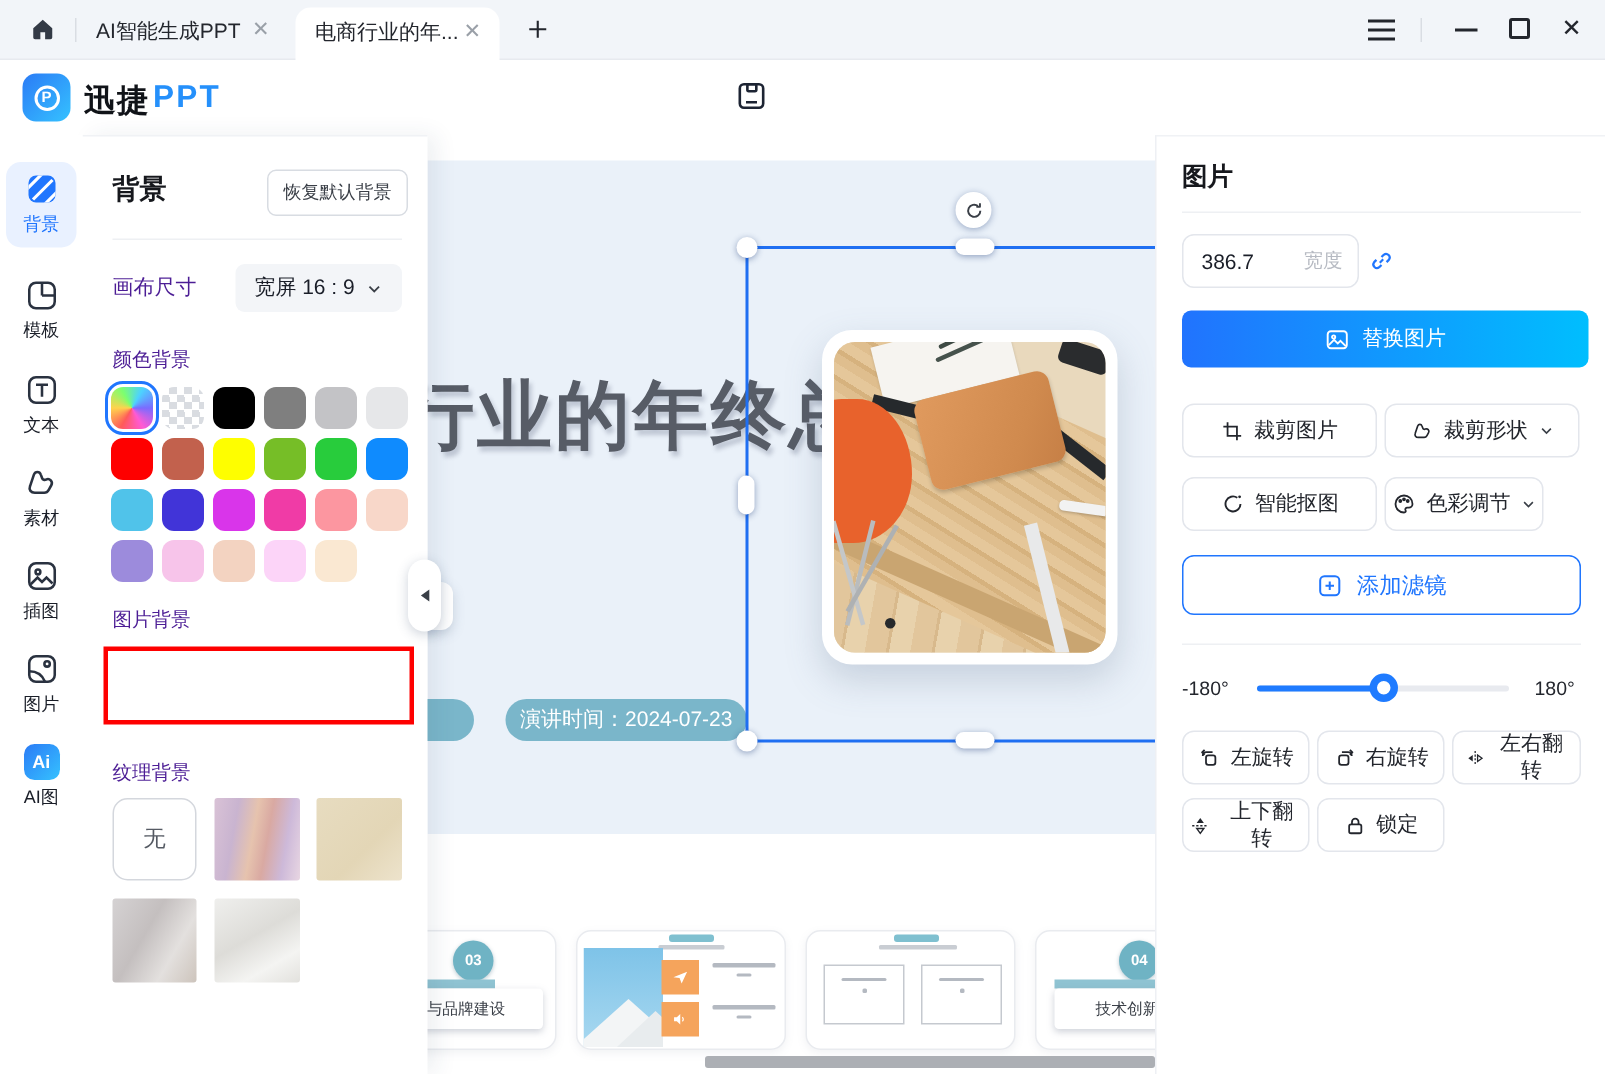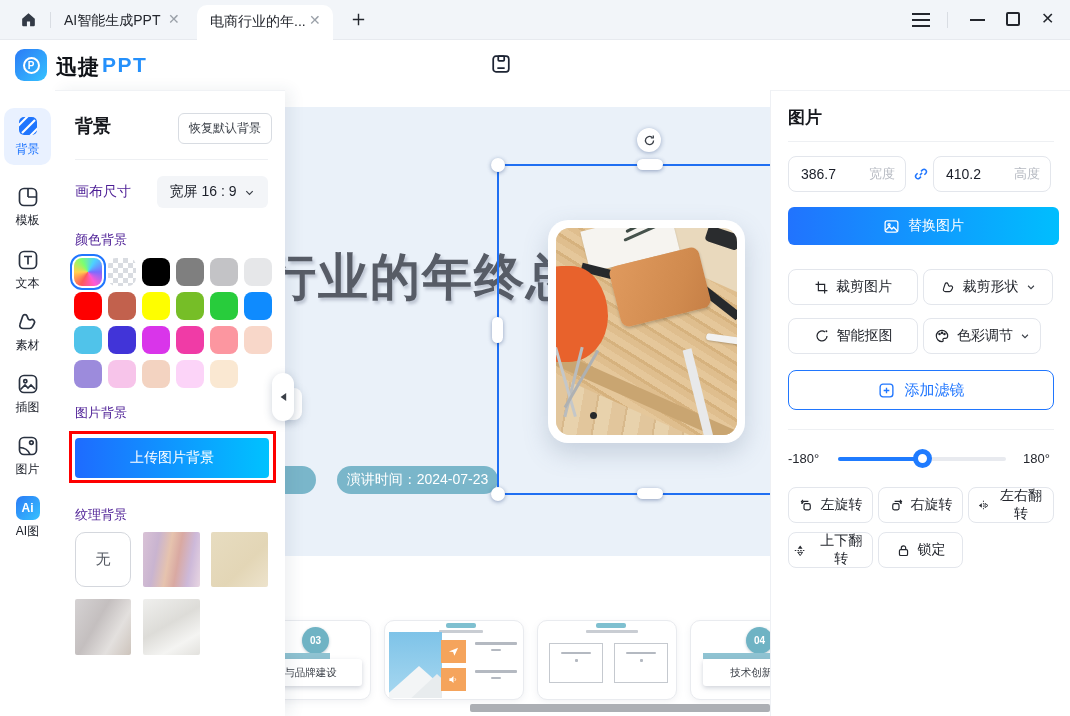--- a/index.html
+++ b/index.html
@@ -304,21 +304,20 @@
     <div class="sw" style="left: 121px; top: 235px; background: rgb(240, 59, 166);"></div>
     <div class="sw" style="left: 155px; top: 235px; background: rgb(252, 150, 160);"></div>
     <div class="sw" style="left: 189px; top: 235px; background: rgb(248, 215, 201);"></div>
     <div class="sw" style="left: 19px; top: 269px; background: rgb(156, 139, 220);"></div>
     <div class="sw" style="left: 53px; top: 269px; background: rgb(247, 196, 234);"></div>
     <div class="sw" style="left: 87px; top: 269px; background: rgb(243, 211, 193);"></div>
     <div class="sw" style="left: 121px; top: 269px; background: rgb(252, 212, 248);"></div>
     <div class="sw" style="left: 155px; top: 269px; background: rgb(250, 232, 210);"></div>
 
     <div class="abs sec-label" style="left:20px;top:313px;">图片背景</div>
-    <button class="abs upload-btn" style="left:20px;top:347px;width:194px;height:40px;">上传图片背景</button>
 
     <div class="abs sec-label" style="left:20px;top:415px;">纹理背景</div>
     <div class="tex tex-none" style="left:20px;top:441px;width:56px;height:55px;">无</div>
     <div class="tex tex-marblepink" style="left:88px;top:441px;width:57px;height:55px;border-radius:2px;"></div>
     <div class="tex tex-beige" style="left:156px;top:441px;width:57px;height:55px;border-radius:2px;"></div>
     <div class="tex tex-marblegray" style="left:20px;top:508px;width:56px;height:56px;border-radius:2px;"></div>
     <div class="tex tex-marblewhite" style="left:88px;top:508px;width:57px;height:56px;border-radius:2px;"></div>
   </div>
 
   <div class="abs red-note" style="left:69px;top:431px;width:207px;height:52px;"></div>
@@ -335,24 +334,20 @@
 
     <div class="numfield" style="left:17px;top:65px;">
       <input type="text" value="386.7" style="">
       <span class="unit">宽度</span>
     </div>
     <svg class="abs" style="left:141px;top:74px;" width="18" height="18" viewBox="0 0 24 24" fill="none" stroke="#2076FE" stroke-width="2">
       <path d="M10.5 13.5 l3-3"></path>
       <path d="M12 8.5 l2-2 a3.2 3.2 0 0 1 4.5 4.5 l-2 2"></path>
       <path d="M12 15.5 l-2 2 a3.2 3.2 0 0 1-4.5-4.5 l2-2"></path>
     </svg>
-    <div class="numfield" style="left:162px;top:65px;">
-      <input type="text" value="410.2" style="">
-      <span class="unit">高度</span>
-    </div>
 
     <button class="abs btn-primary" style="left:17px;top:116px;width:271px;height:38px;">
       <svg width="17" height="17" viewBox="0 0 24 24" fill="none" stroke="#fff" stroke-width="1.8">
         <rect x="3" y="4" width="18" height="16" rx="3"></rect>
           <circle cx="8.6" cy="9.4" r="1.5"></circle>
           <path d="M4 17 l5-5 3.5 3.5 2.5-2.5 5 5"></path>
       </svg>
       <span>替换图片</span>
     </button>
 
@@ -372,21 +367,21 @@
         </svg>
     </button>
 
     <button class="btn-outline" style="left:17px;top:227px;width:130px;">
       <svg width="16" height="16" viewBox="0 0 24 24" fill="none" stroke="#23262d" stroke-width="1.9">
         <path d="M19.5 12 a7.5 7.5 0 1 1-3.2-6.2"></path>
           <circle cx="18.6" cy="4.8" r="1.4" fill="#23262d" stroke="none"></circle>
       </svg>
       <span>智能抠图</span>
     </button>
-    <button class="btn-outline" style="left:152px;top:227px;width:118px;">
+    <button class="btn-outline" style="left:152px;top:227px;width:106px;">
       <svg width="16" height="16" viewBox="0 0 24 24" fill="none" stroke="#23262d" stroke-width="1.8">
         <path d="M12 3.5 a8.5 8.5 0 1 0 0 17 c1.6 0 2.1-1.1 1.5-2.3 -.6-1.3.2-2.5 1.7-2.5 h1.6 c2 0 3.7-1.6 3.7-3.7 C20.5 7.2 16.7 3.5 12 3.5 Z"></path>
         <circle cx="8.3" cy="9" r="1" fill="#23262d"></circle>
           <circle cx="12" cy="7.3" r="1" fill="#23262d"></circle>
           <circle cx="15.7" cy="9" r="1" fill="#23262d"></circle>
       </svg>
       <span>色彩调节</span>
       <svg width="10" height="10" viewBox="0 0 24 24" fill="none" stroke="#3a3f47" stroke-width="2.6">
           <path d="M5 9 l7 7 7-7"></path>
         </svg>

